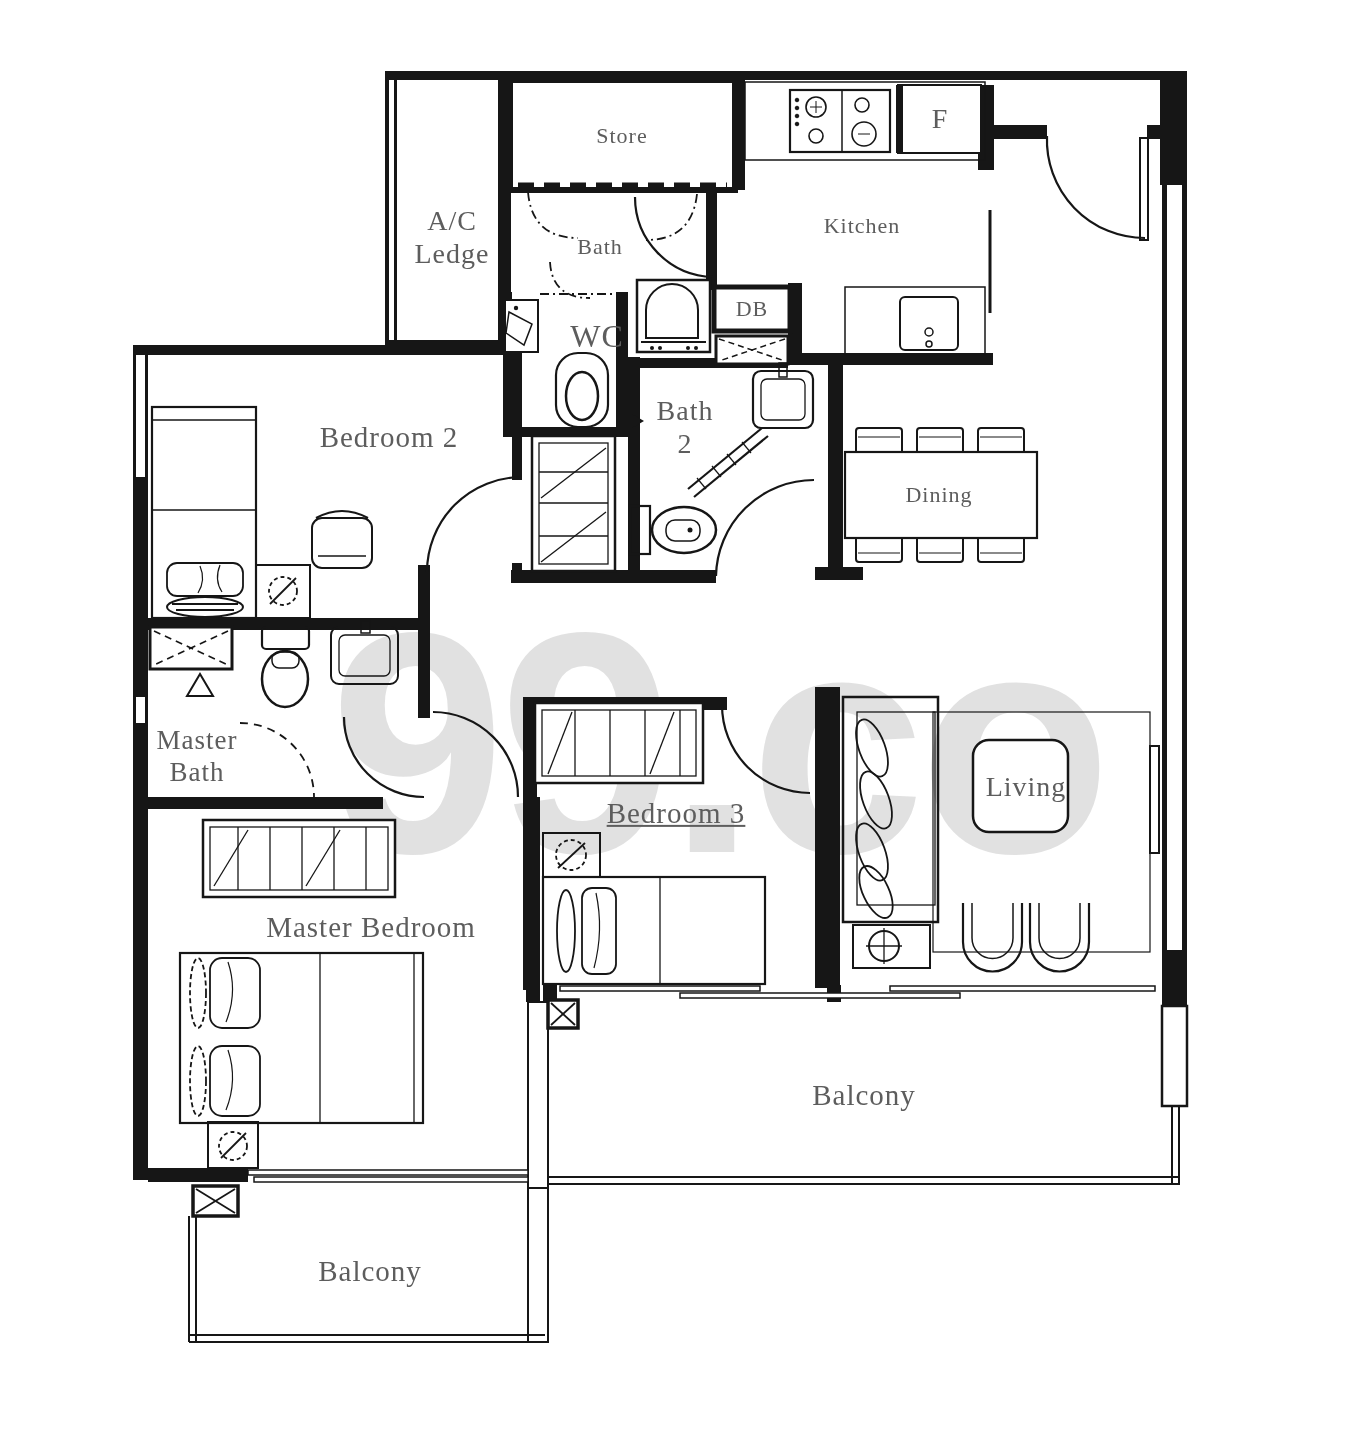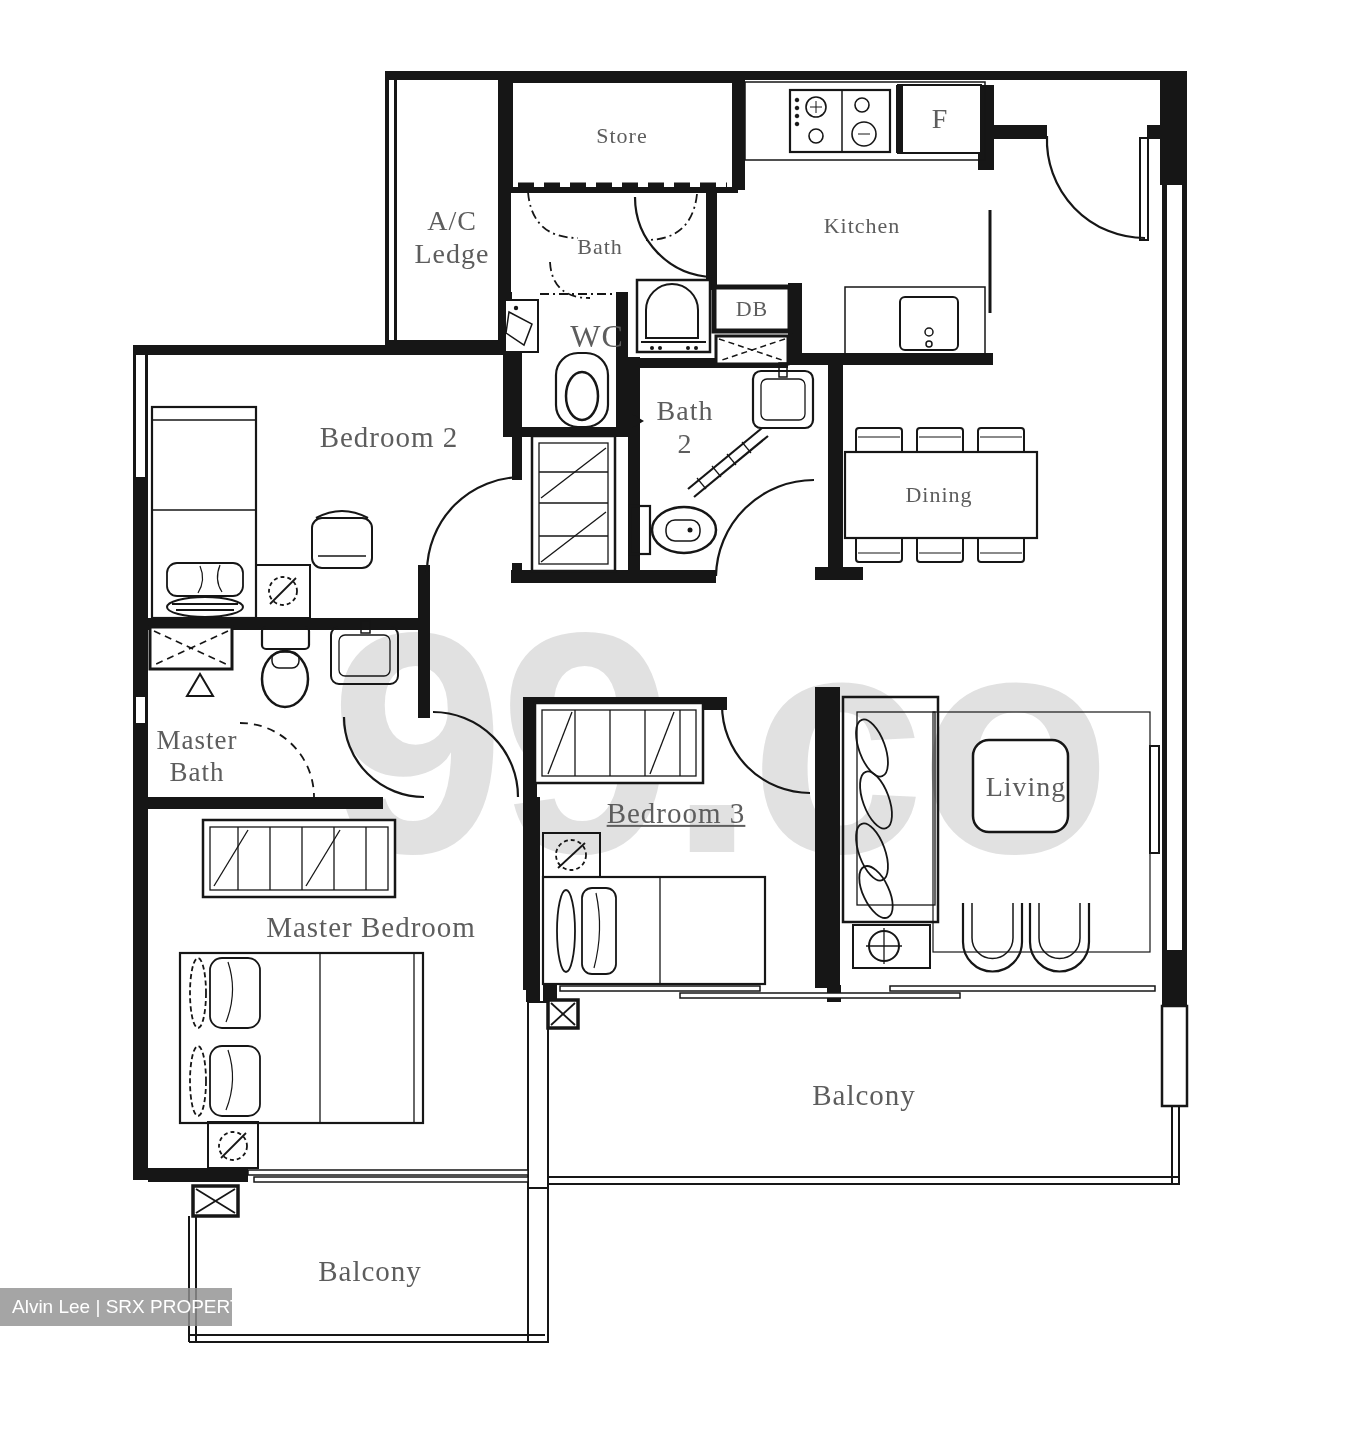--- a/index.html
+++ b/index.html
@@ -339,17 +339,14 @@
   <div class="room-label fs29" style="left:389px;top:437px;">Bedroom 2</div>
   <div class="room-label fs30" style="left:939px;top:495px;">Dining</div>
   <div class="room-label fs27" style="left:197px;top:757px;">Master
 Bath</div>
   <div class="room-label fs29" style="left:676px;top:813px;text-decoration:underline;">Bedroom 3</div>
   <div class="room-label fs28" style="left:1026px;top:787px;">Living</div>
   <div class="room-label fs29" style="left:371px;top:927px;">Master Bedroom</div>
   <div class="room-label fs29" style="left:864px;top:1095px;">Balcony</div>
   <div class="room-label fs29" style="left:370px;top:1271px;">Balcony</div>
 
-  <div id="credit-bar">
-    <span id="credit-text">Alvin Lee | SRX PROPERTY</span>
-  </div>
 
 </div>
 
 </body></html>

